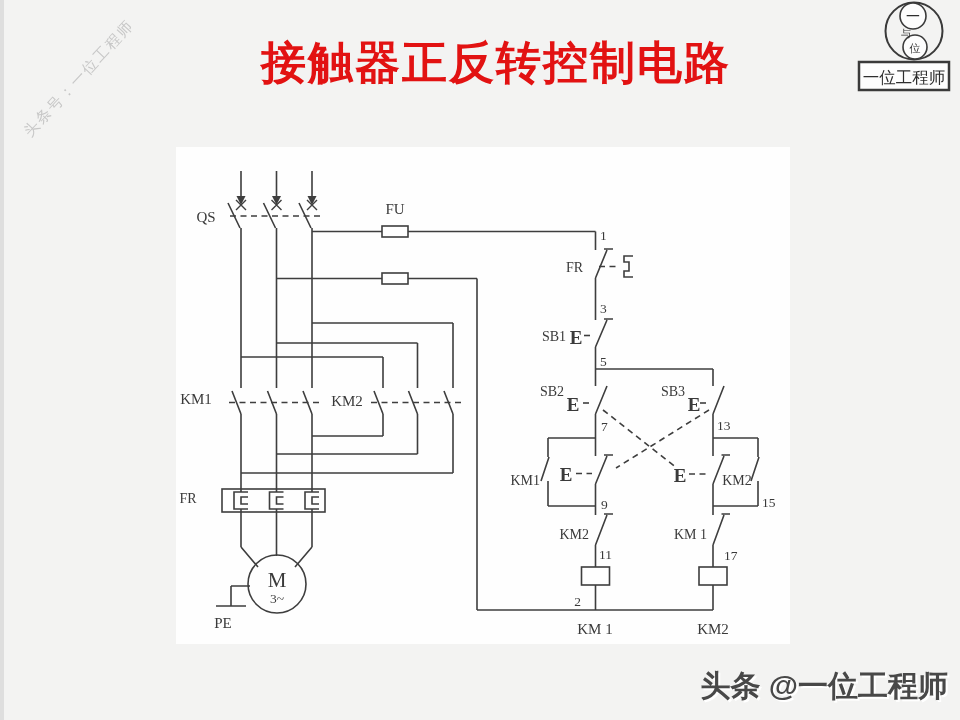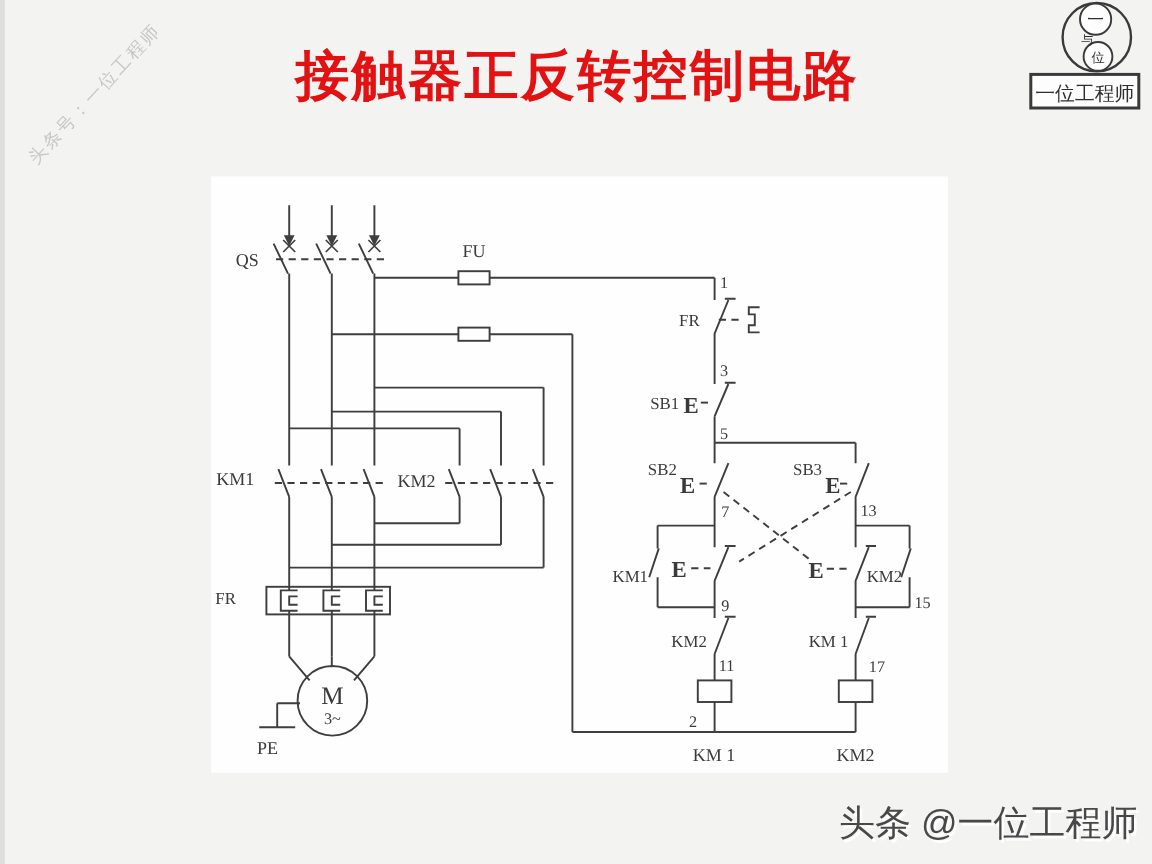--- a/index.html
+++ b/index.html
@@ -8,33 +8,33 @@
     background:#f3f3f2;
     font-family:"Liberation Sans", sans-serif;
   }
   .left-edge{position:absolute;left:0;top:0;width:4px;height:720px;background:#dedede;}
   .watermark{
     position:absolute;left:20px;top:128px;
     transform:rotate(-47deg);transform-origin:0 0;
     color:#c7c7c7;font-size:15px;letter-spacing:2px;white-space:nowrap;
   }
   .title{
-    position:absolute;left:175px;top:33px;width:612px;
+    position:absolute;left:190px;top:33px;width:612px;
     text-align:center;font-size:45px;font-weight:700;color:#e21212;
     letter-spacing:2px;white-space:nowrap;
   }
   .panel{
     position:absolute;left:176px;top:147px;width:614px;height:497px;
     background:#fefefe;
   }
   .diagram-svg{position:absolute;left:0;top:0;}
   .logo-svg{position:absolute;left:853px;top:0;}
   .footer{
     position:absolute;right:12px;bottom:13px;
-    font-size:30px;font-weight:400;color:#484848;
+    font-size:30px;font-weight:700;color:#484848;
     text-shadow:2px 2px 0 #ffffff;white-space:nowrap;
   }
   .lbl{font-family:"Liberation Serif", serif;fill:#3a3a3a;}
   .act{font-family:"Liberation Serif", serif;font-weight:700;fill:#3a3a3a;}
   .logo-txt{font-family:"Liberation Serif", serif;fill:#2e2e2e;}
 </style>
 </head>
 <body>
 
 <div class="left-edge"></div>

